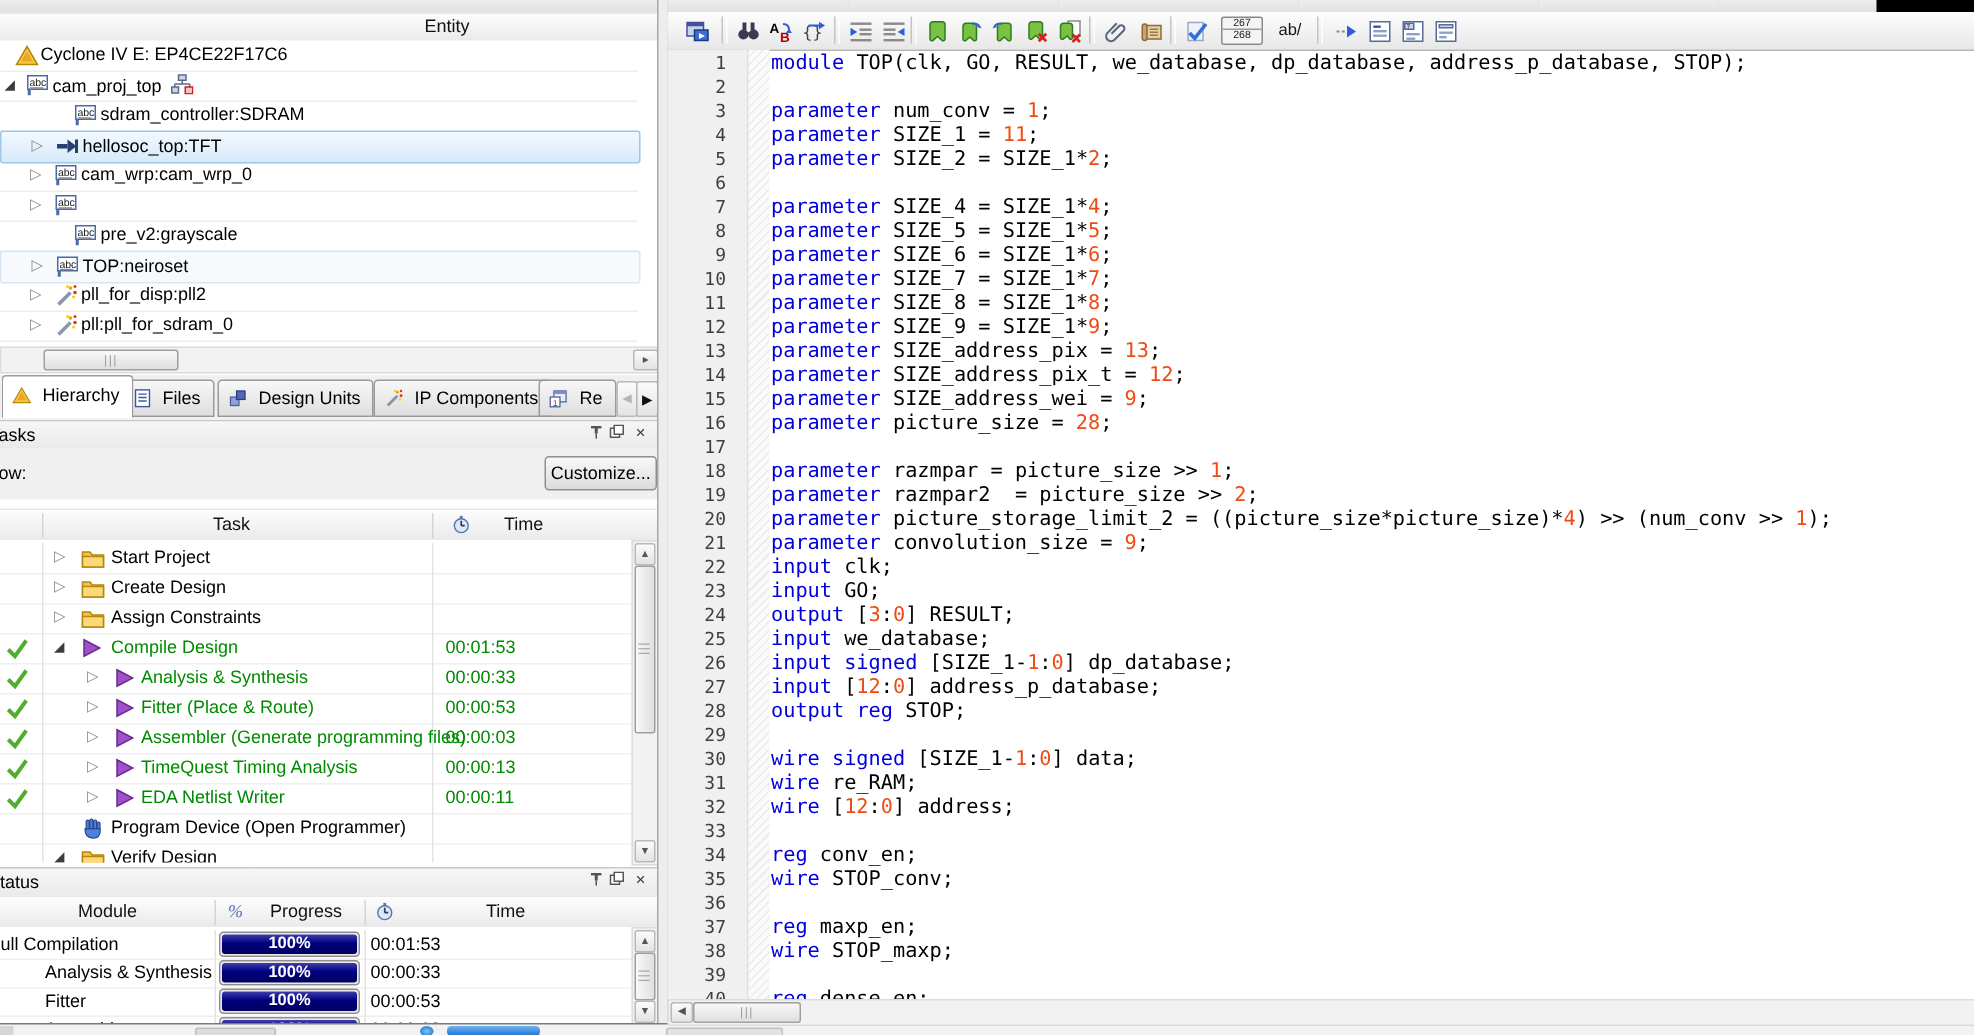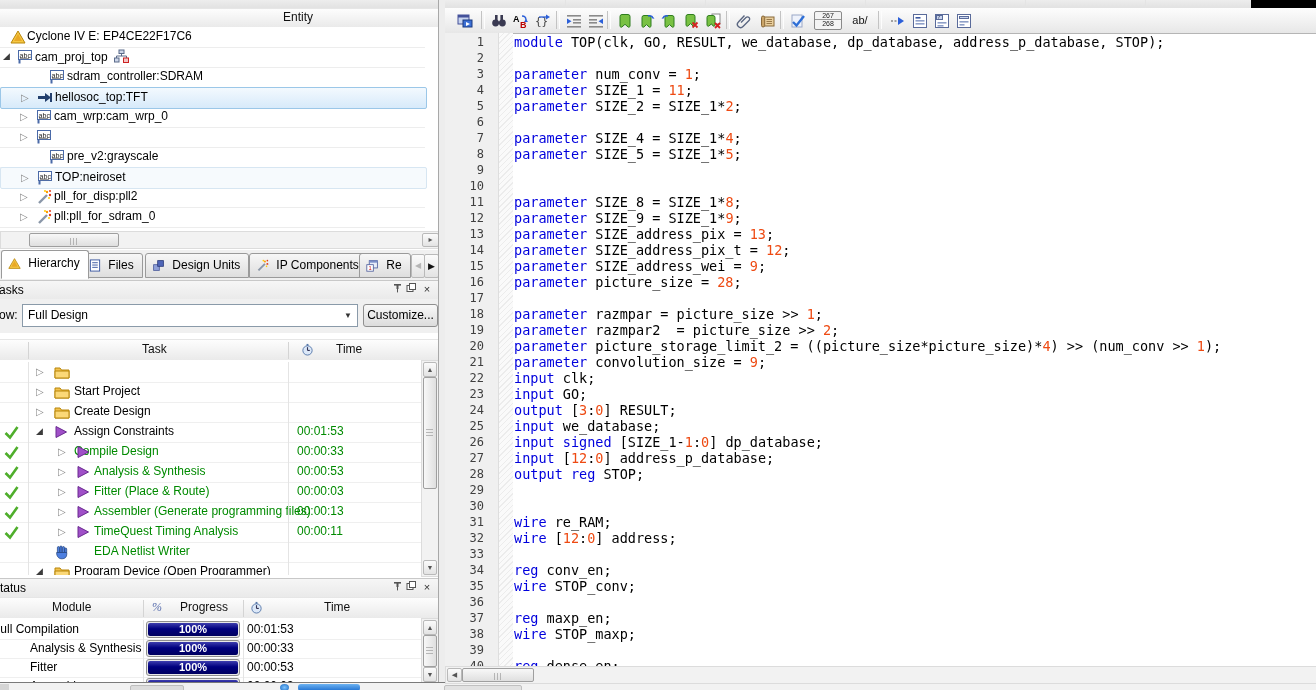--- a/index.html
+++ b/index.html
@@ -32,21 +32,21 @@
   .tab .ti{display:inline-block;vertical-align:-3px;margin-right:4px;}
   
   .sbtrack{background:#f2f2f2;border:1px solid #dcdcdc;}
   .sbthumb{background:linear-gradient(90deg,#f8f8f8,#dfdfdf);border:1px solid #9f9f9f;border-radius:2px;}
   .sbthumb.h{background:linear-gradient(#f8f8f8,#dfdfdf);}
   .sbbtn{background:linear-gradient(#fbfbfb,#e3e3e3);border:1px solid #b9b9b9;border-radius:2px;
     text-align:center;color:#555;}
   .grip{position:absolute;left:50%;top:50%;transform:translate(-50%,-50%);color:#9a9a9a;font-size:8px;letter-spacing:1px;}
   
   .krow{position:absolute;left:0;width:421px;height:20px;border-bottom:1px solid #efefef;line-height:19px;}
-  .krow .lbl{position:absolute;top:0;font-size:12px;white-space:nowrap;margin-top:20px;}
+  .krow .lbl{position:absolute;top:0;font-size:12px;white-space:nowrap;}
   .krow .lbl.green{color:#008a00;}
   .krow .time{position:absolute;left:297px;top:0;font-size:12px;color:#008a00;}
   .srow{position:absolute;left:0;width:421px;height:19px;border-bottom:1px solid #efefef;line-height:18px;}
   .pbar{position:absolute;left:146px;top:1px;width:92px;height:15px;border:1px solid #8e8e8e;border-radius:3px;
     background:#fff;box-shadow:inset 0 0 0 1px #e8e8e8;}
   .pfill{position:absolute;left:1px;top:1px;right:1px;bottom:1px;border-radius:2px;
     background:linear-gradient(#3d3dae,#00007e 45%,#00005f);color:#fff;font-weight:bold;
     font-size:11px;text-align:center;line-height:13px;}
   .btn{background:linear-gradient(#f9f9f9,#dcdcdc);border:1px solid #8f8f8f;border-radius:3px;
     font-size:12px;text-align:center;}
@@ -268,24 +268,20 @@
           <rect x="4" y="6" width="1" height="3.4" fill="#555"></rect>
         </svg></div>
     <div class="winbtn" style="left:404px;"><svg width="10" height="10" viewBox="0 0 10 10">
           <rect x="1" y="2.5" width="6" height="6" fill="#fff" stroke="#555"></rect>
           <rect x="3.5" y="0.5" width="6" height="6" fill="#fff" stroke="#555"></rect>
         </svg></div>
     <div class="winbtn" style="left:420px;font-size:11px;color:#333;">×</div>
   </div>
   <div class="abs" style="left:0;top:299px;width:438px;height:34px;background:#f0f0f0;">
     <div class="clip" style="position:absolute;left:0;top:9px;width:20px;"><span style="display:inline-block;margin-left:-11px;">Flow:</span></div>
-    <div class="abs combo" style="left:22px;top:5px;width:334px;height:21px;line-height:21px;">
-      <span style="padding-left:5px;">Full Design</span>
-      <span class="abs" style="right:5px;top:0;font-size:8px;color:#333;">▼</span>
-    </div>
     <div class="abs btn" style="left:363px;top:5px;width:73px;height:21px;line-height:20px;"><span>Customize...</span></div>
   </div>
   <div class="abs hdr" style="left:0;top:339px;width:438px;height:21px;">
     <div class="colsep" style="left:28px;"></div>
     <div class="colsep" style="left:288px;"></div>
     <span class="abs" style="left:142px;top:2px;">Task</span>
     <span class="abs icn" style="left:301px;top:3px;">
         <svg width="13" height="13" viewBox="0 0 14 14">
           <circle cx="7" cy="8" r="5" fill="#dce8f8" stroke="#5577aa"></circle>
           <rect x="6" y="1" width="2" height="2" fill="#5577aa"></rect>
@@ -724,21 +720,23 @@
       <div class="lnum" style="top: 49px; left: 1px; width: 38px;">4</div>
       <div class="code cline" style="top: 49px; left: 69px;"><span class="kw">parameter</span><span> </span><span>SIZE_1</span><span> = </span><span class="num">11</span><span>;</span></div>
       <div class="lnum" style="top: 65px; left: 1px; width: 38px;">5</div>
       <div class="code cline" style="top: 65px; left: 69px;"><span class="kw">parameter</span><span> </span><span>SIZE_2</span><span> = </span><span>SIZE_1</span><span>*</span><span class="num">2</span><span>;</span></div>
       <div class="lnum" style="top: 81px; left: 1px; width: 38px;">6</div>
       <div class="lnum" style="top: 97px; left: 1px; width: 38px;">7</div>
       <div class="code cline" style="top: 97px; left: 69px;"><span class="kw">parameter</span><span> </span><span>SIZE_4</span><span> = </span><span>SIZE_1</span><span>*</span><span class="num">4</span><span>;</span></div>
       <div class="lnum" style="top: 113px; left: 1px; width: 38px;">8</div>
       <div class="code cline" style="top: 113px; left: 69px;"><span class="kw">parameter</span><span> </span><span>SIZE_5</span><span> = </span><span>SIZE_1</span><span>*</span><span class="num">5</span><span>;</span></div>
       <div class="lnum" style="top: 129px; left: 1px; width: 38px;">9</div>
+      <div class="code cline" style="top: 129px; left: 69px;"><span class="kw">parameter</span><span> </span><span>SIZE_6</span><span> = </span><span>SIZE_1</span><span>*</span><span class="num">6</span><span>;</span></div>
       <div class="lnum" style="top: 145px; left: 1px; width: 38px;">10</div>
+      <div class="code cline" style="top: 145px; left: 69px;"><span class="kw">parameter</span><span> </span><span>SIZE_7</span><span> = </span><span>SIZE_1</span><span>*</span><span class="num">7</span><span>;</span></div>
       <div class="lnum" style="top: 161px; left: 1px; width: 38px;">11</div>
       <div class="code cline" style="top: 161px; left: 69px;"><span class="kw">parameter</span><span> </span><span>SIZE_8</span><span> = </span><span>SIZE_1</span><span>*</span><span class="num">8</span><span>;</span></div>
       <div class="lnum" style="top: 177px; left: 1px; width: 38px;">12</div>
       <div class="code cline" style="top: 177px; left: 69px;"><span class="kw">parameter</span><span> </span><span>SIZE_9</span><span> = </span><span>SIZE_1</span><span>*</span><span class="num">9</span><span>;</span></div>
       <div class="lnum" style="top: 193px; left: 1px; width: 38px;">13</div>
       <div class="code cline" style="top: 193px; left: 69px;"><span class="kw">parameter</span><span> </span><span>SIZE_address_pix</span><span> = </span><span class="num">13</span><span>;</span></div>
       <div class="lnum" style="top: 209px; left: 1px; width: 38px;">14</div>
       <div class="code cline" style="top: 209px; left: 69px;"><span class="kw">parameter</span><span> </span><span>SIZE_address_pix_t</span><span> = </span><span class="num">12</span><span>;</span></div>
       <div class="lnum" style="top: 225px; left: 1px; width: 38px;">15</div>
       <div class="code cline" style="top: 225px; left: 69px;"><span class="kw">parameter</span><span> </span><span>SIZE_address_wei</span><span> = </span><span class="num">9</span><span>;</span></div>
@@ -763,20 +761,21 @@
       <div class="code cline" style="top: 385px; left: 69px;"><span class="kw">input</span><span> </span><span>we_database</span><span>;</span></div>
       <div class="lnum" style="top: 401px; left: 1px; width: 38px;">26</div>
       <div class="code cline" style="top: 401px; left: 69px;"><span class="kw">input</span><span> </span><span class="kw">signed</span><span> [</span><span>SIZE_1</span><span>-</span><span class="num">1</span><span>:</span><span class="num">0</span><span>] </span><span>dp_database</span><span>;</span></div>
       <div class="lnum" style="top: 417px; left: 1px; width: 38px;">27</div>
       <div class="code cline" style="top: 417px; left: 69px;"><span class="kw">input</span><span> [</span><span class="num">12</span><span>:</span><span class="num">0</span><span>] </span><span>address_p_database</span><span>;</span></div>
       <div class="lnum" style="top: 433px; left: 1px; width: 38px;">28</div>
       <div class="code cline" style="top: 433px; left: 69px;"><span class="kw">output</span><span> </span><span class="kw">reg</span><span> </span><span>STOP</span><span>;</span></div>
       <div class="lnum" style="top: 449px; left: 1px; width: 38px;">29</div>
       <div class="code cline" style="top: 449px; left: 69px;"></div>
       <div class="lnum" style="top: 465px; left: 1px; width: 38px;">30</div>
+      <div class="code cline" style="top: 465px; left: 69px;"><span class="kw">wire</span><span> </span><span class="kw">signed</span><span> [</span><span>SIZE_1</span><span>-</span><span class="num">1</span><span>:</span><span class="num">0</span><span>] </span><span>data</span><span>;</span></div>
       <div class="lnum" style="top: 481px; left: 1px; width: 38px;">31</div>
       <div class="code cline" style="top: 481px; left: 69px;"><span class="kw">wire</span><span> </span><span>re_RAM</span><span>;</span></div>
       <div class="lnum" style="top: 497px; left: 1px; width: 38px;">32</div>
       <div class="code cline" style="top: 497px; left: 69px;"><span class="kw">wire</span><span> [</span><span class="num">12</span><span>:</span><span class="num">0</span><span>] </span><span>address</span><span>;</span></div>
       <div class="lnum" style="top: 513px; left: 1px; width: 38px;">33</div>
       <div class="code cline" style="top: 513px; left: 69px;"></div>
       <div class="lnum" style="top: 529px; left: 1px; width: 38px;">34</div>
       <div class="code cline" style="top: 529px; left: 69px;"><span class="kw">reg</span><span> </span><span>conv_en</span><span>;</span></div>
       <div class="lnum" style="top: 545px; left: 1px; width: 38px;">35</div>
       <div class="code cline" style="top: 545px; left: 69px;"><span class="kw">wire</span><span> </span><span>STOP_conv</span><span>;</span></div>

